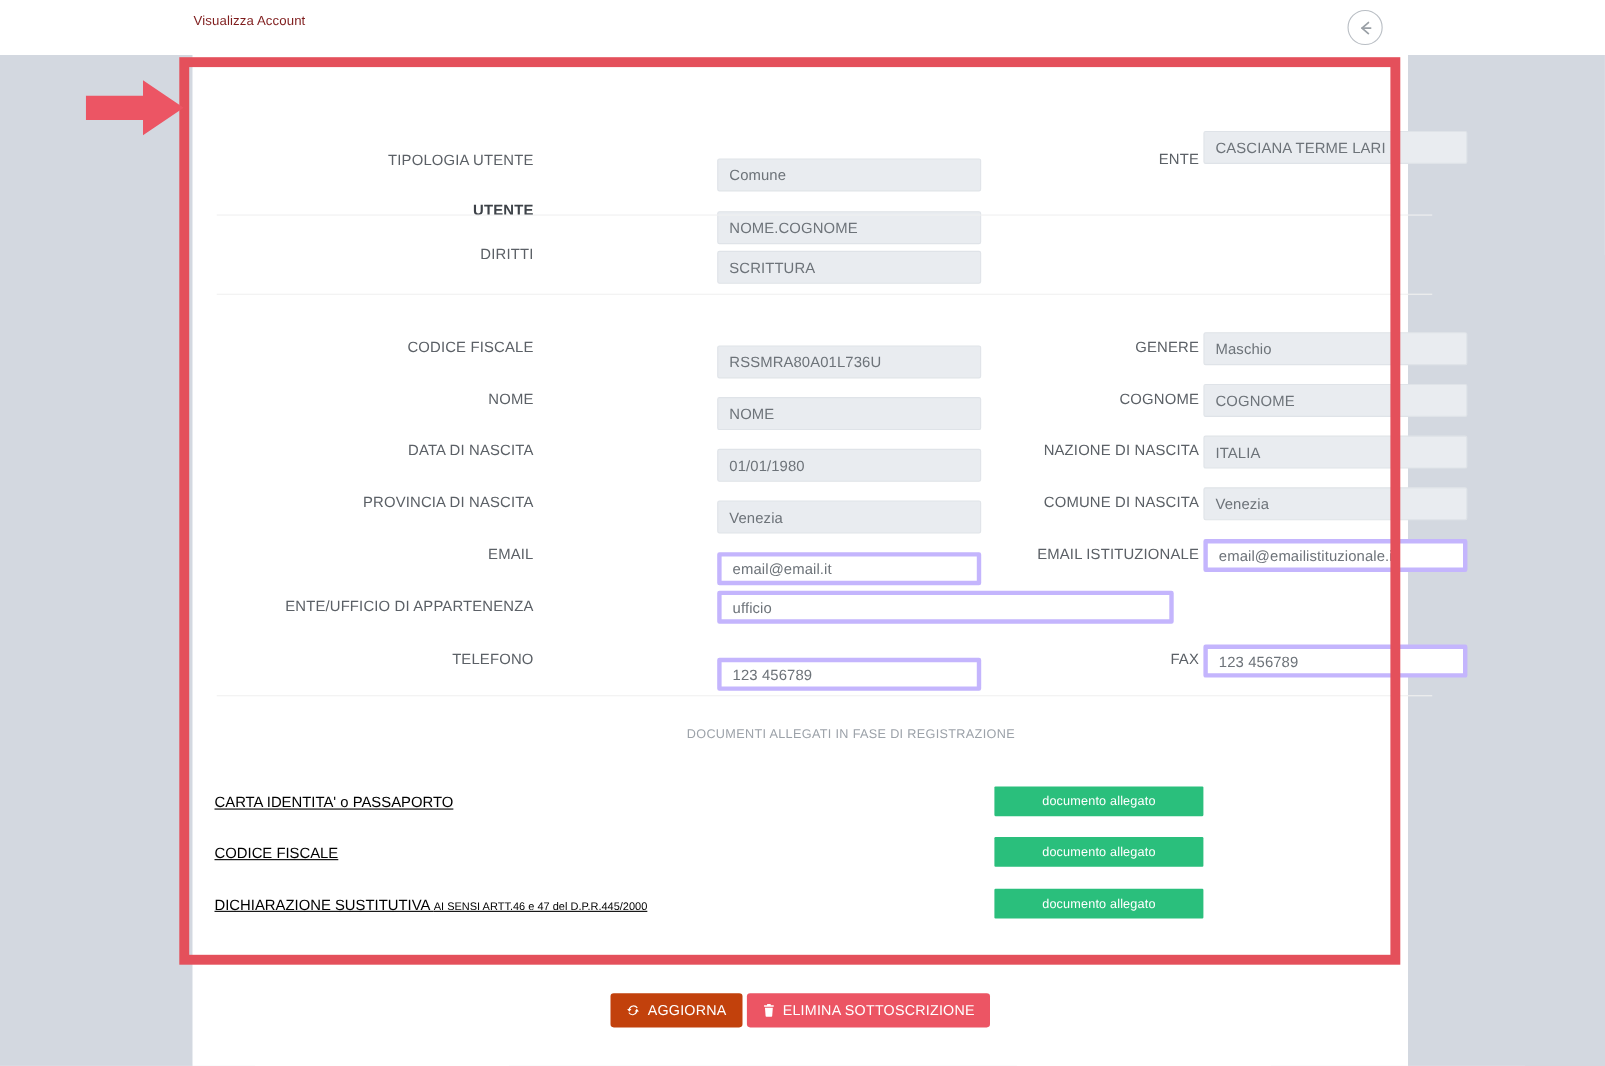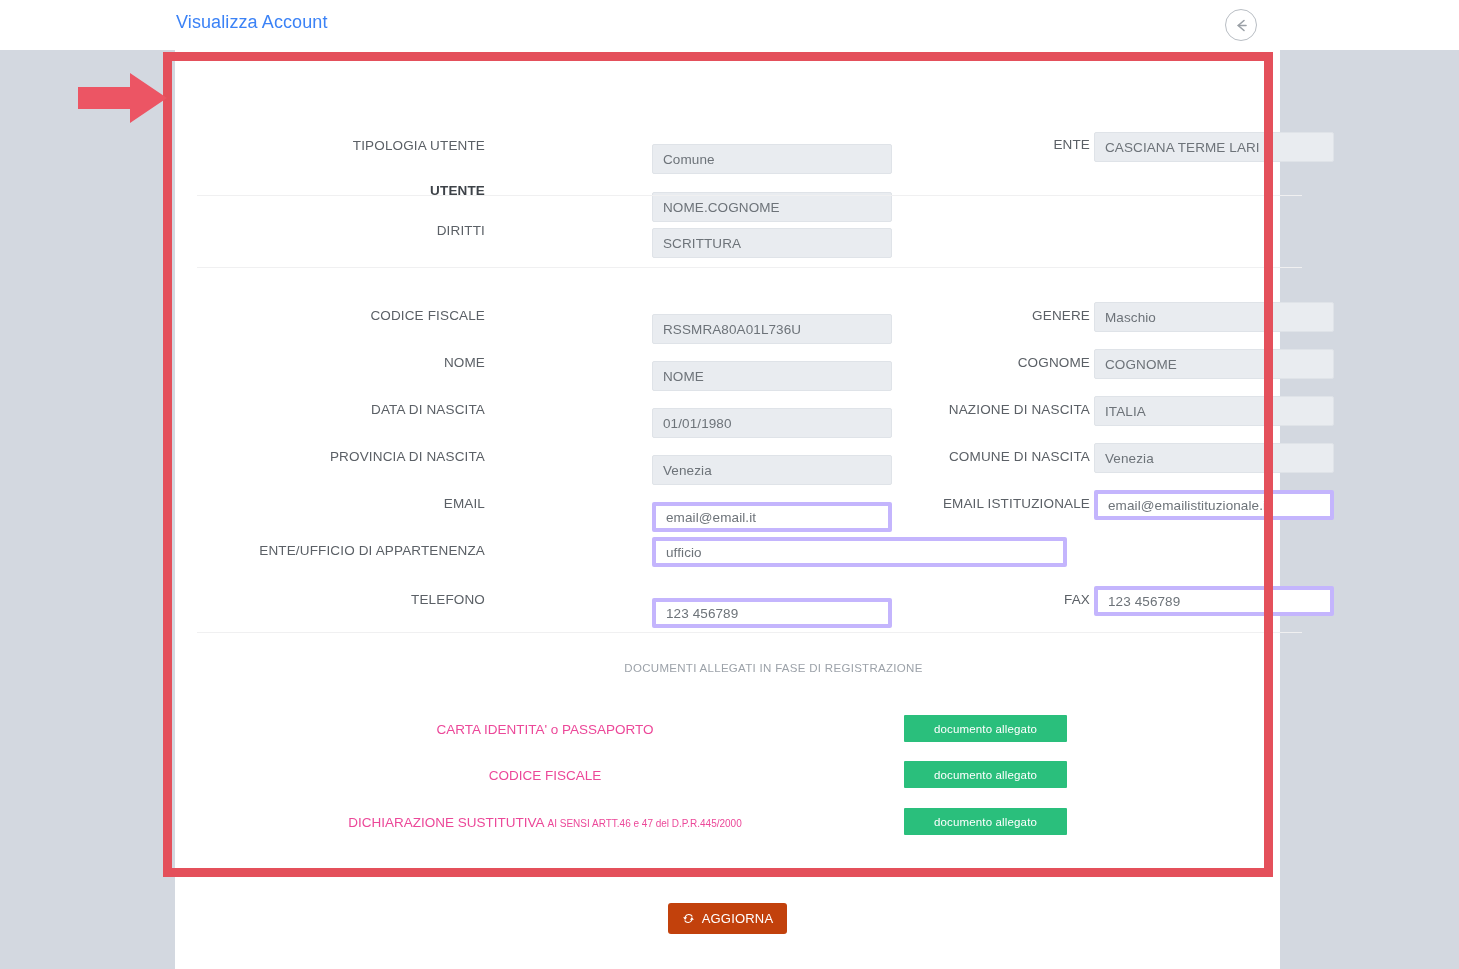--- a/index.html
+++ b/index.html
@@ -13,21 +13,21 @@
 
   
   .topbar {
     position: absolute; left: 0; top: 0;
     width: 1459px; height: 50px;
     background: #ffffff;
     display: flex; align-items: center;
   }
   .topbar-title {
     position: absolute; left: 176px; top: 12px;
-    font-size: 18px; color: #3b82f6; font-weight: 400;
+    font-size: 12px; color: #7f1d1d; font-weight: 400;
     letter-spacing: .1px;
   }
   .back-btn {
     position: absolute; left: 1225px; top: 9px;
     width: 32px; height: 32px; border-radius: 50%;
     border: 1.5px solid #b9bec4;
     display: flex; align-items: center; justify-content: center;
     cursor: pointer; background: transparent;
   }
   .back-btn svg { display: block; }
@@ -96,26 +96,27 @@
 
   
   .doc-title {
     position: absolute; left: 0; width: 1197px;
     text-align: center;
     font-size: 11.5px; color: #9ca2a9;
     letter-spacing: .3px;
   }
   .doc-lbl {
     position: absolute; left: 20px; width: 700px;
-    text-align: center; font-size: 13.5px; color: #ec4899;
+    text-align: left; font-size: 13.5px; color: #000000;
     white-space: nowrap;
+    text-decoration: underline;
   }
   .doc-lbl .small { font-size: 10px; }
   .doc-badge {
-    position: absolute; left: 729px; width: 163px; height: 27px;
+    position: absolute; left: 729px; width: 190px; height: 27px;
     background: #2abf7c;
     color: #ffffff; font-size: 11.5px;
     display: flex; align-items: center; justify-content: center;
     cursor: pointer; border-radius: 1px;
     letter-spacing: .15px;
   }
 
   
   .footer-actions {
     position: absolute; left: 175px; top: 903px;
@@ -151,21 +152,21 @@
 <div class="page-bg"></div>
 <div class="content-panel"></div>
 
 <div class="form-area">
 
   <div>
     <div class="abs lbl lblL" style="top:86px;">TIPOLOGIA UTENTE</div>
     <div class="abs fld ro fldL" style="top:80px;">Comune</div>
 
     <div class="abs lbl lblR" style="top:85px;">ENTE</div>
-    <div class="abs fld ro fldR" style="top:80px;">CASCIANA TERME LARI</div>
+    <div class="abs fld ro fldR" style="top:67px;">CASCIANA TERME LARI</div>
 
     <div class="abs lbl lblL bold" style="top:131px;">UTENTE</div>
     <div class="abs fld ro fldL" style="top:128px;">NOME.COGNOME</div>
   </div>
 
   <div class="abs sep" style="top:143px; left:0; width:1105px;"></div>
 
   <div>
     <div class="abs lbl lblL" style="top:171px;">DIRITTI</div>
     <div class="abs fld ro fldL" style="top:164px;">SCRITTURA</div>
@@ -230,20 +231,29 @@
   <button class="btn btn-update">
     <span>
       <svg width="13" height="13" viewBox="0 0 16 16">
         <path d="M13.3 5.2A5.6 5.6 0 0 0 3.2 6.1l-.1.5H1.4l2.4 3.1 2.4-3.1H4.6l.1-.3a4.1 4.1 0 0 1 7.3-.6z" fill="#ffffff"></path>
         <path d="M2.7 10.8a5.6 5.6 0 0 0 10.1-.9l.1-.5h1.7l-2.4-3.1-2.4 3.1h1.6l-.1.3a4.1 4.1 0 0 1-7.3.6z" fill="#ffffff"></path>
       </svg>
     </span>
     <span>AGGIORNA</span>
   </button>
 
+  <button class="btn btn-delete">
+    <span>
+      <svg width="12" height="13" viewBox="0 0 14 16">
+        <path d="M5 1h4v1.4h3.4v1.5H1.6V2.4H5z" fill="#ffffff"></path>
+        <path d="M2.6 5h8.8l-.7 9.4a.9.9 0 0 1-.9.8H4.2a.9.9 0 0 1-.9-.8z" fill="#ffffff"></path>
+      </svg>
+    </span>
+    <span>ELIMINA SOTTOSCRIZIONE</span>
+  </button>
 </div>
 
 <div class="highlight-box"></div>
 <div class="red-arrow">
   <svg width="90" height="52" viewBox="0 0 90 52">
     <path d="M0 15 L52 15 L52 1 L89 26 L52 51 L52 37 L0 37 Z" fill="#ec5564"></path>
   </svg>
 </div>
 
 </body></html>

